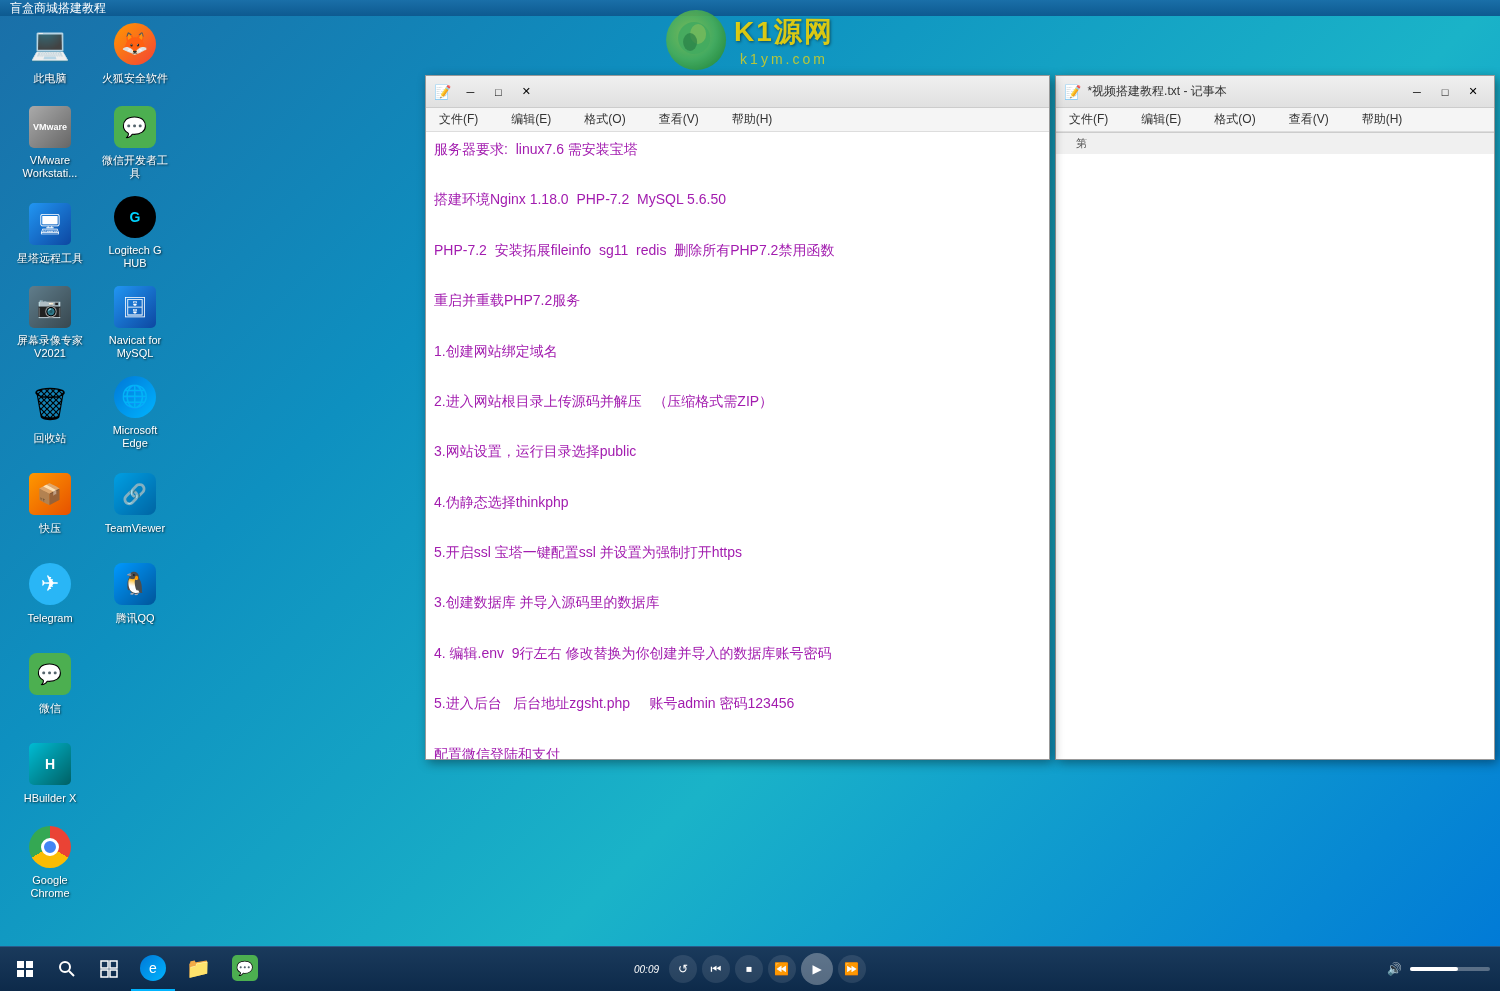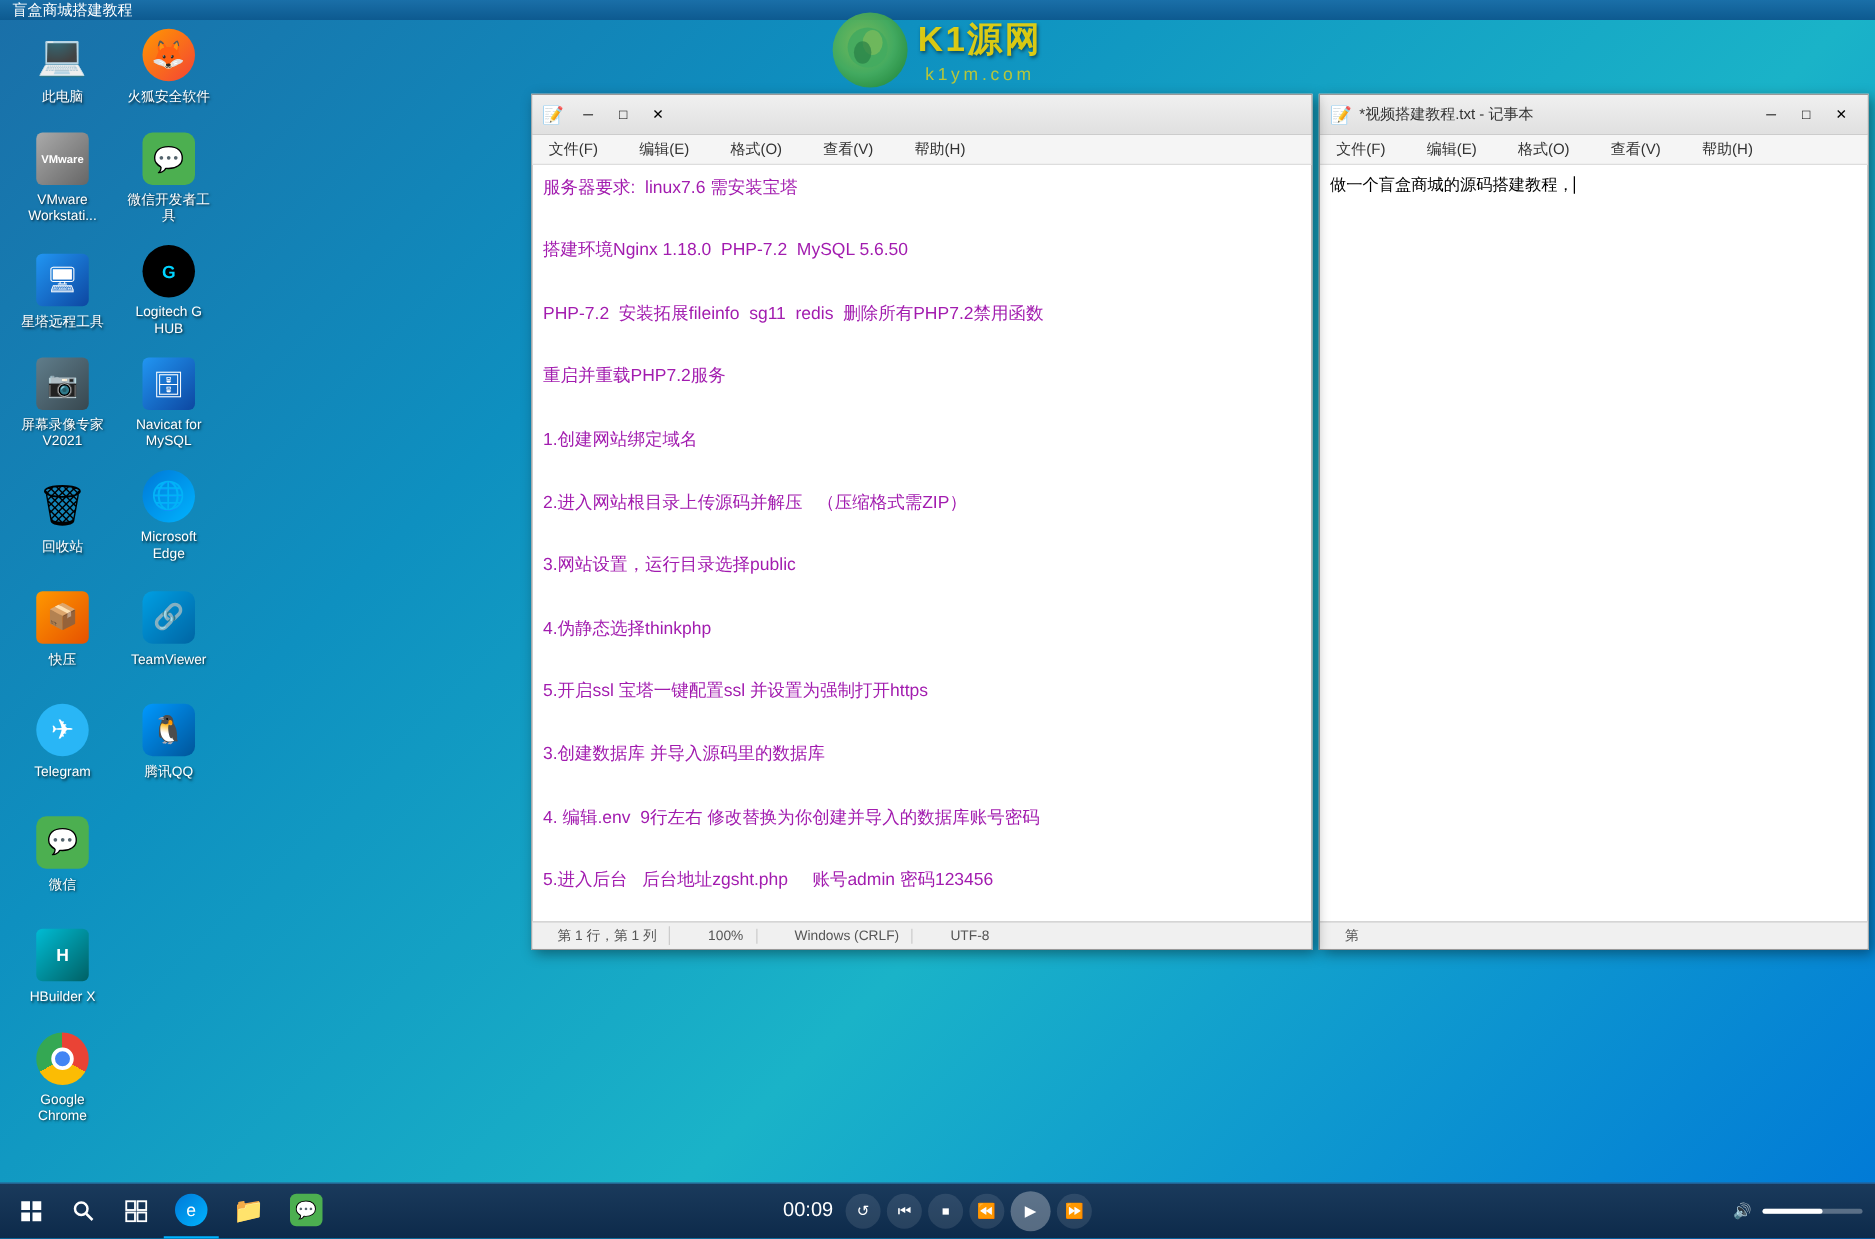--- a/index.html
+++ b/index.html
@@ -94,21 +94,22 @@
     }
 
     .media-btn.play {
       background: rgba(255,255,255,0.3);
       width: 32px;
       height: 32px;
     }
 
     .time-display {
       color: white;
-      font-size: 16px;
+      font-size: 10px;
+      font-style: italic;
     }
 
     .taskbar-right {
       position: absolute;
       right: 10px;
       display: flex;
       align-items: center;
       gap: 8px;
     }
 
@@ -567,47 +568,38 @@
 
 左边菜单栏，平台设置 平台设置
 
 进入后下方填入你的Z支付的商户号和密钥
 
 Z支付注册地址www.zzhifu.com 没有账号的自行去注册
 
 微信登陆接口需要在Z支付里开通畅享包赠送这个接口，开通后绑定下你程序的域名，就可以微信登陆
 
 前台地址: 域名/h5</div>
-    <div class="window-statusbar">
-      <span class="status-item">第 1 行，第 1 列</span>
-      <span class="status-item">100%</span>
-      <span class="status-item">Windows (CRLF)</span>
-      <span class="status-item">UTF-8</span>
-    </div>
   </div>
 
   <div class="notepad-secondary">
     <div class="window-titlebar">
       <span class="window-icon">📝</span>
       <span class="window-title">*视频搭建教程.txt - 记事本</span>
       <div class="window-controls">
         <button class="wc-btn">─</button>
         <button class="wc-btn">□</button>
         <button class="wc-btn close">✕</button>
       </div>
     </div>
     <div class="window-menubar">
       <span class="menu-item">文件(F)</span>
       <span class="menu-item">编辑(E)</span>
       <span class="menu-item">格式(O)</span>
       <span class="menu-item">查看(V)</span>
       <span class="menu-item">帮助(H)</span>
-    </div>
-    <div class="secondary-content">
-      <span>做一个盲盒商城的源码搭建教程，</span><span class="cursor-blink"></span>
     </div>
     <div class="window-statusbar">
       <span class="status-item">第</span>
     </div>
   </div>
 
   <div class="taskbar">
     <div class="taskbar-left">
 
       <div class="taskbar-btn">

